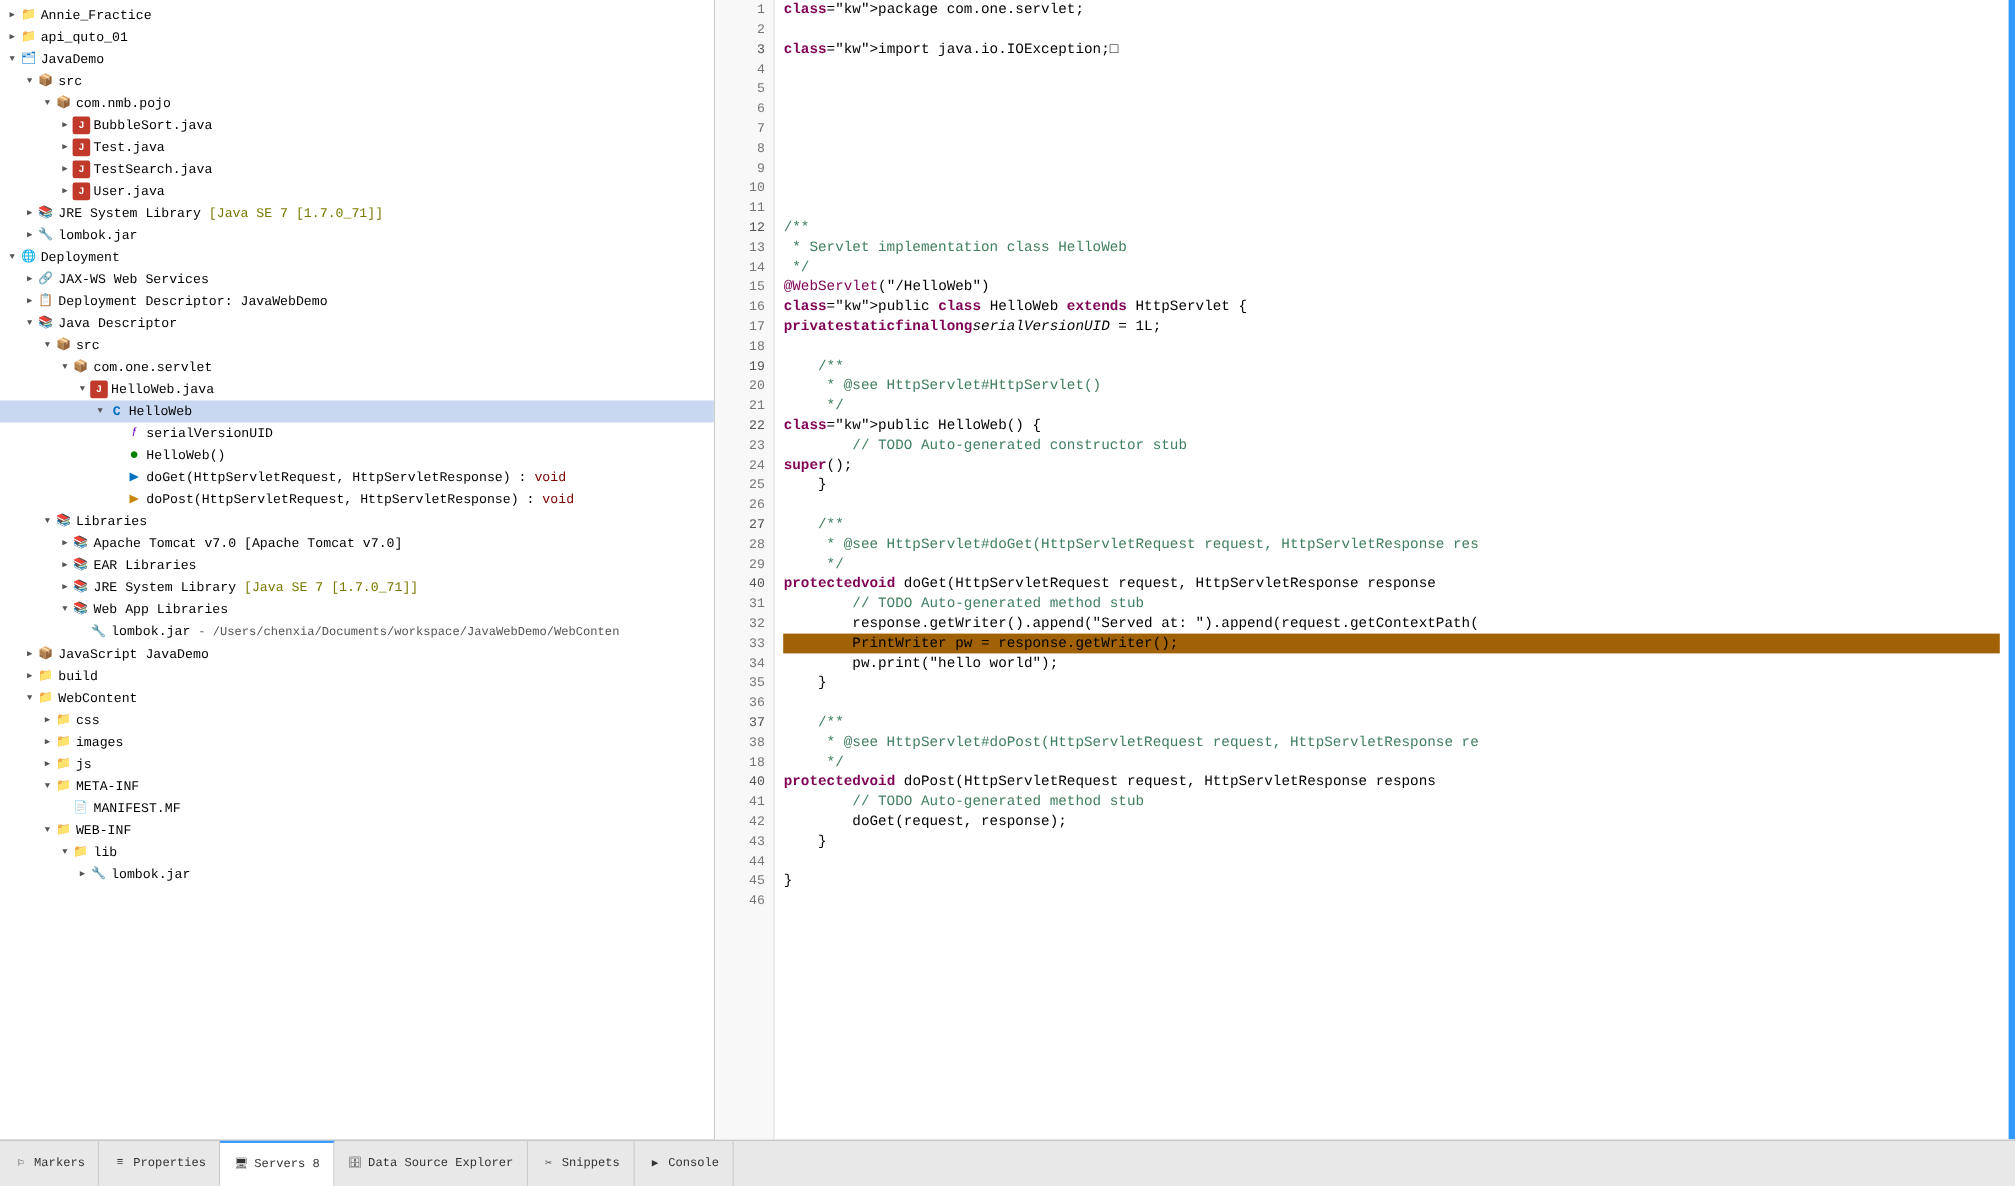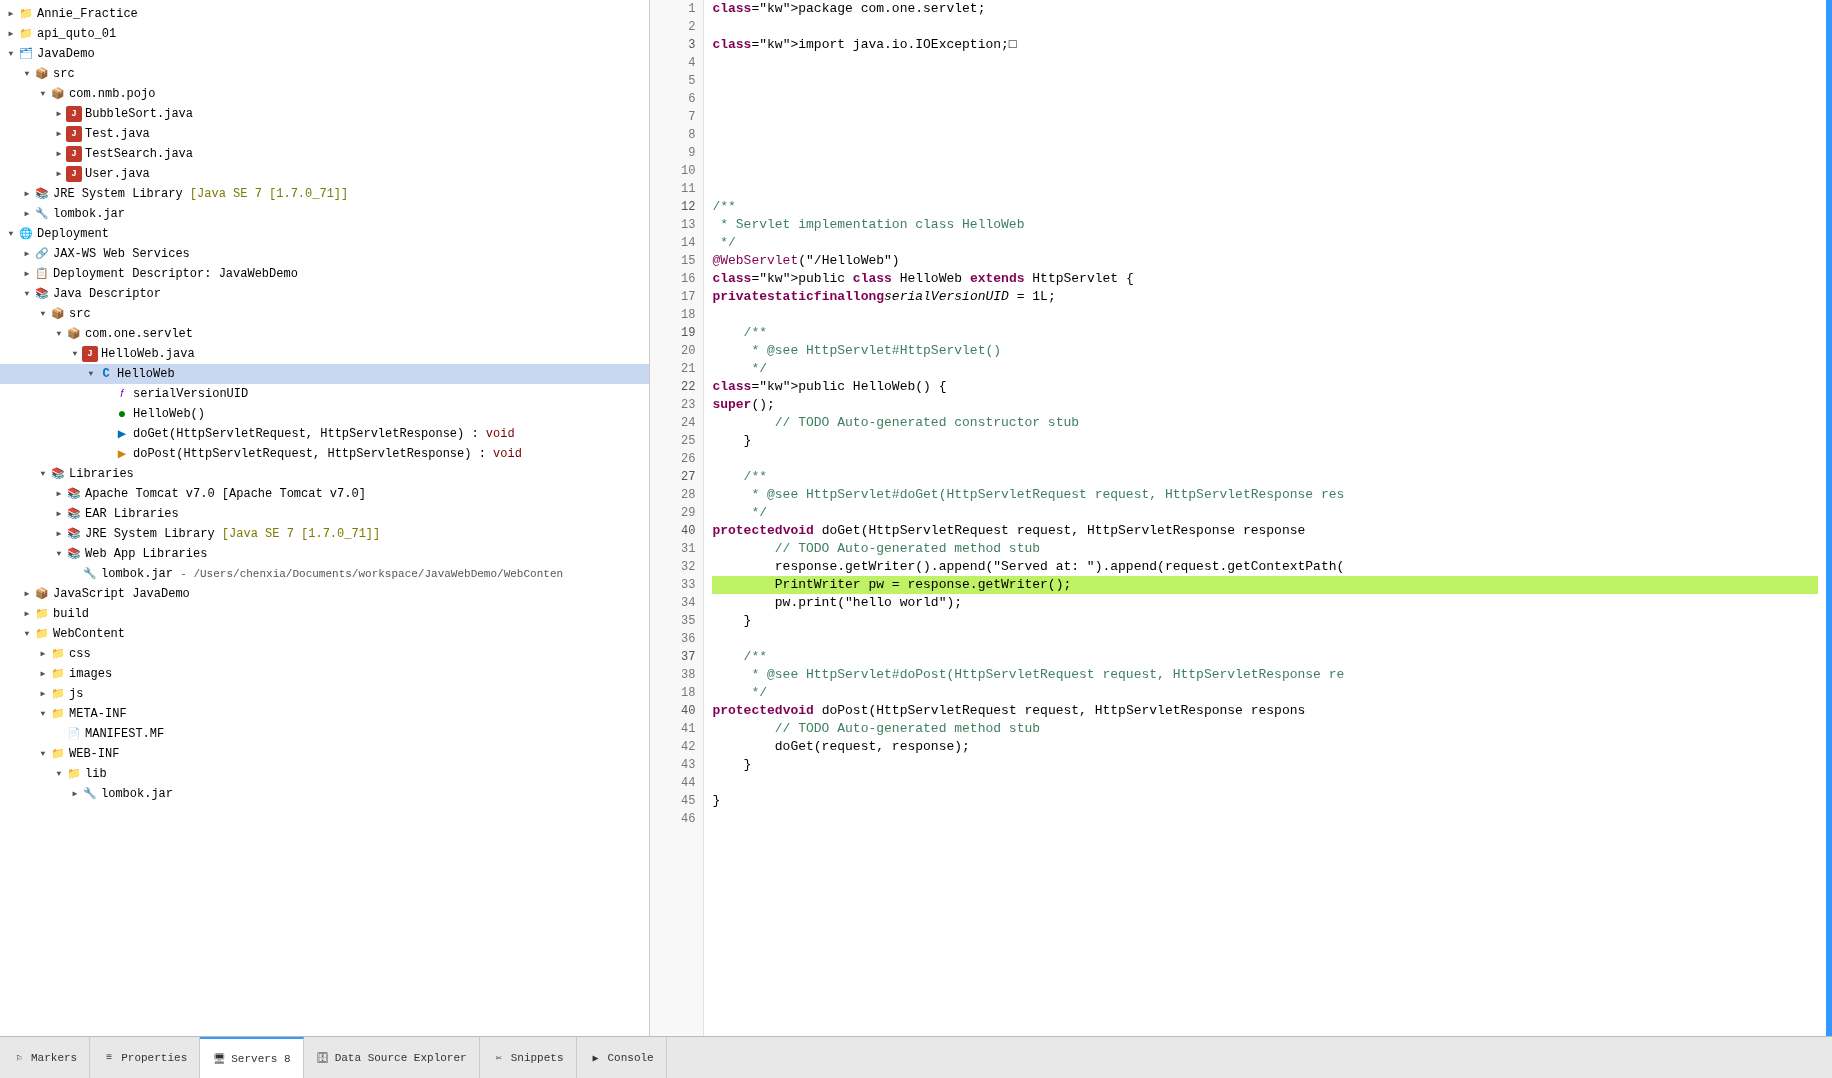--- a/index.html
+++ b/index.html
@@ -137,21 +137,21 @@
     }
 
     .code-line {
       height: 18px;
       white-space: pre;
       display: flex;
       align-items: flex-end;
     }
 
     .code-line.highlighted {
-      background: #bef264;
+      background: #a16207;
     }
 
     
     .kw { color: #7f0055; font-weight: bold; }
     .cmt { color: #3f7f5f; }
     .annotation { color: #7f0055; }
     .italic { font-style: italic; }
 
     
     .bottom-bar {
@@ -482,22 +482,22 @@
           <div class="code-line"><span class="cmt"> * Servlet implementation class HelloWeb</span></div>
           <div class="code-line"><span class="cmt"> */</span></div>
           <div class="code-line"><span class="annotation">@WebServlet</span>("/HelloWeb")</div>
           <div class="code-line"><span <span="" class="kw">class</span>="kw"&gt;public <span class="kw">class</span> HelloWeb <span class="kw">extends</span> HttpServlet {</div>
           <div class="code-line">    <span class="kw">private</span> <span class="kw">static</span> <span class="kw">final</span> <span class="kw">long</span> <span class="italic">serialVersionUID</span> = 1L;</div>
           <div class="code-line"></div>
           <div class="code-line"><span class="cmt">    /**</span></div>
           <div class="code-line"><span class="cmt">     * @see HttpServlet#HttpServlet()</span></div>
           <div class="code-line"><span class="cmt">     */</span></div>
           <div class="code-line">    <span <span="" class="kw">class</span>="kw"&gt;public HelloWeb() {</div>
+          <div class="code-line"><span class="cmt">        // TODO Auto-generated constructor stub</span></div>
           <div class="code-line">        <span class="kw">super</span>();</div>
-          <div class="code-line"><span class="cmt">        // TODO Auto-generated constructor stub</span></div>
           <div class="code-line">    }</div>
           <div class="code-line"></div>
           <div class="code-line"><span class="cmt">    /**</span></div>
           <div class="code-line"><span class="cmt">     * @see HttpServlet#doGet(HttpServletRequest request, HttpServletResponse res</span></div>
           <div class="code-line"><span class="cmt">     */</span></div>
           <div class="code-line">    <span class="kw">protected</span> <span class="kw">void</span> doGet(HttpServletRequest request, HttpServletResponse response</div>
           <div class="code-line"><span class="cmt">        // TODO Auto-generated method stub</span></div>
           <div class="code-line">        response.getWriter().append("Served at: ").append(request.getContextPath(</div>
           <div class="code-line highlighted">        PrintWriter pw = response.getWriter();</div>
           <div class="code-line">        pw.print("hello world");</div>

